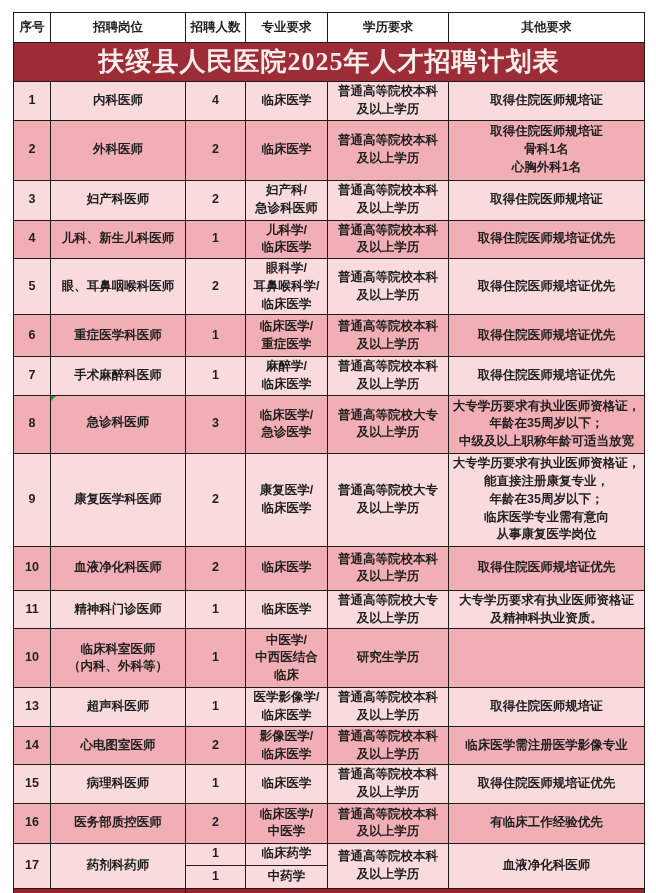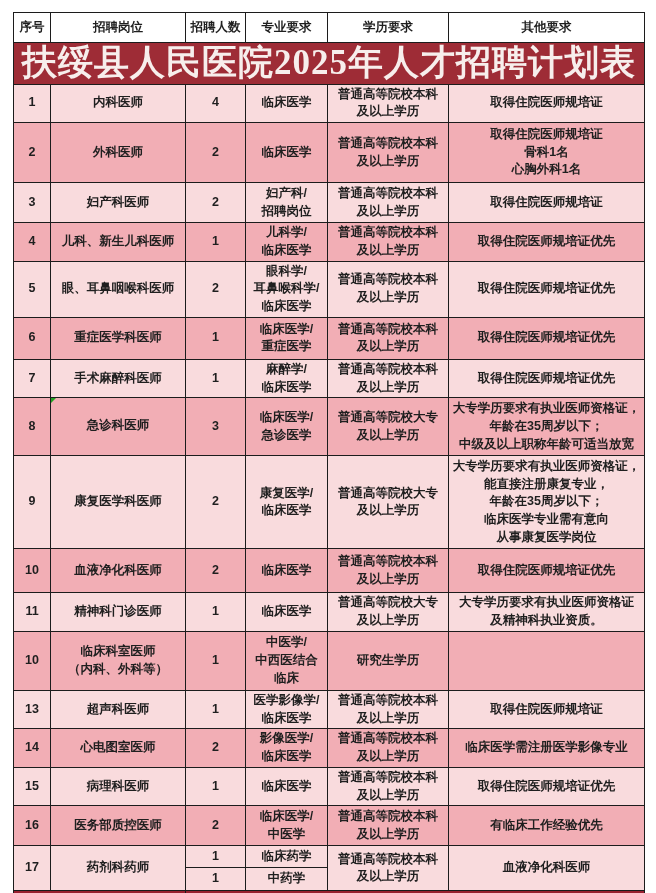--- a/index.html
+++ b/index.html
@@ -23,21 +23,21 @@
     font-size:12.5px;
     line-height:1.42;
     white-space:pre-line;
     padding:1px 3px;
     overflow:hidden;
   }
   .title-cell {
     background:#9E2C36;
     color:#F7EEEC;
     font-family:"Liberation Serif", serif;
-    font-size:35px;
+    font-size:26px;
     letter-spacing:1px;
     height:36px;
     line-height:1.1;
     white-space:nowrap;
   }
   thead th { background:#ffffff; height:27px; }
   .row-light td { background:#F9DBDD; }
   .row-dark  td { background:#F2AEB5; }
   .row-footer td {
     background:#99202F;
@@ -100,21 +100,21 @@
 及以上学历</td>
         <td>取得住院医师规培证
 骨科1名
 心胸外科1名</td>
       </tr>
       <tr class="row-light" style="height:40px">
         <td>3</td>
         <td>妇产科医师</td>
         <td>2</td>
         <td>妇产科/
-招聘岗位</td>
+急诊科医师</td>
         <td>普通高等院校本科
 及以上学历</td>
         <td>取得住院医师规培证</td>
       </tr>
       <tr class="row-dark" style="height:34px">
         <td>4</td>
         <td>儿科、新生儿科医师</td>
         <td>1</td>
         <td>儿科学/
 临床医学</td>

